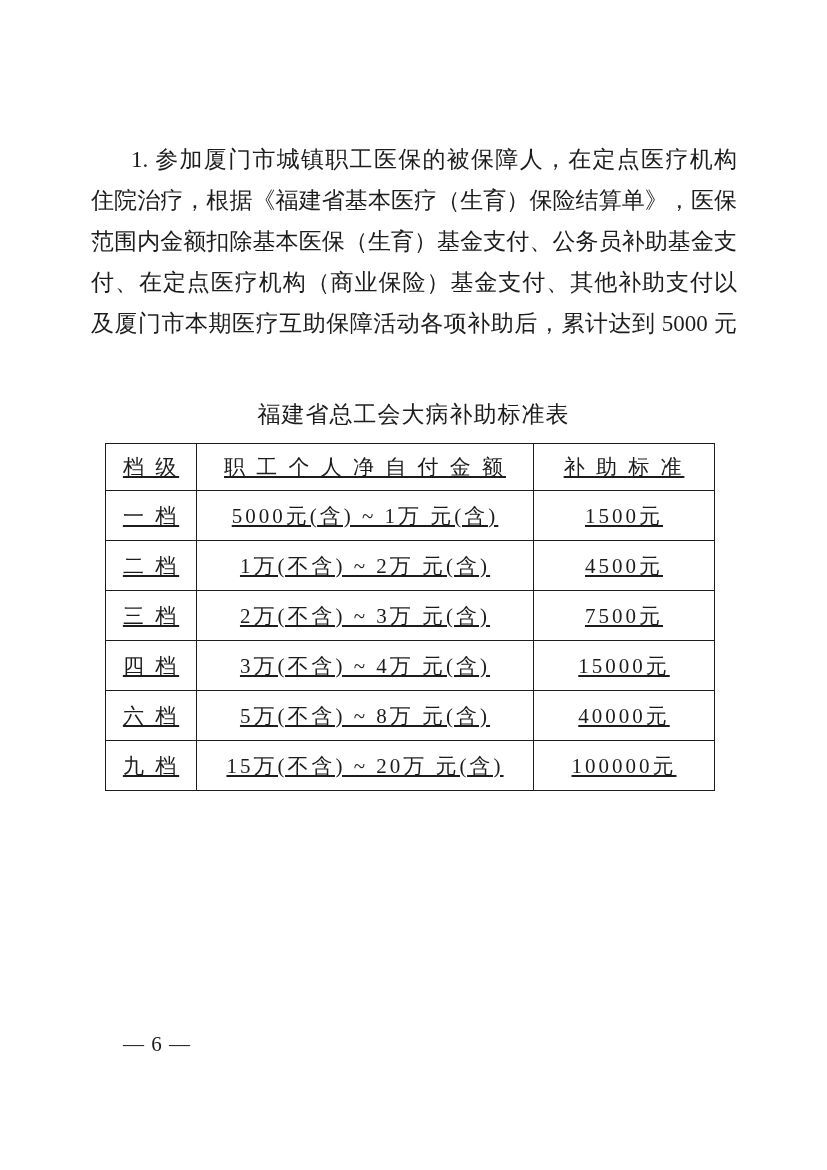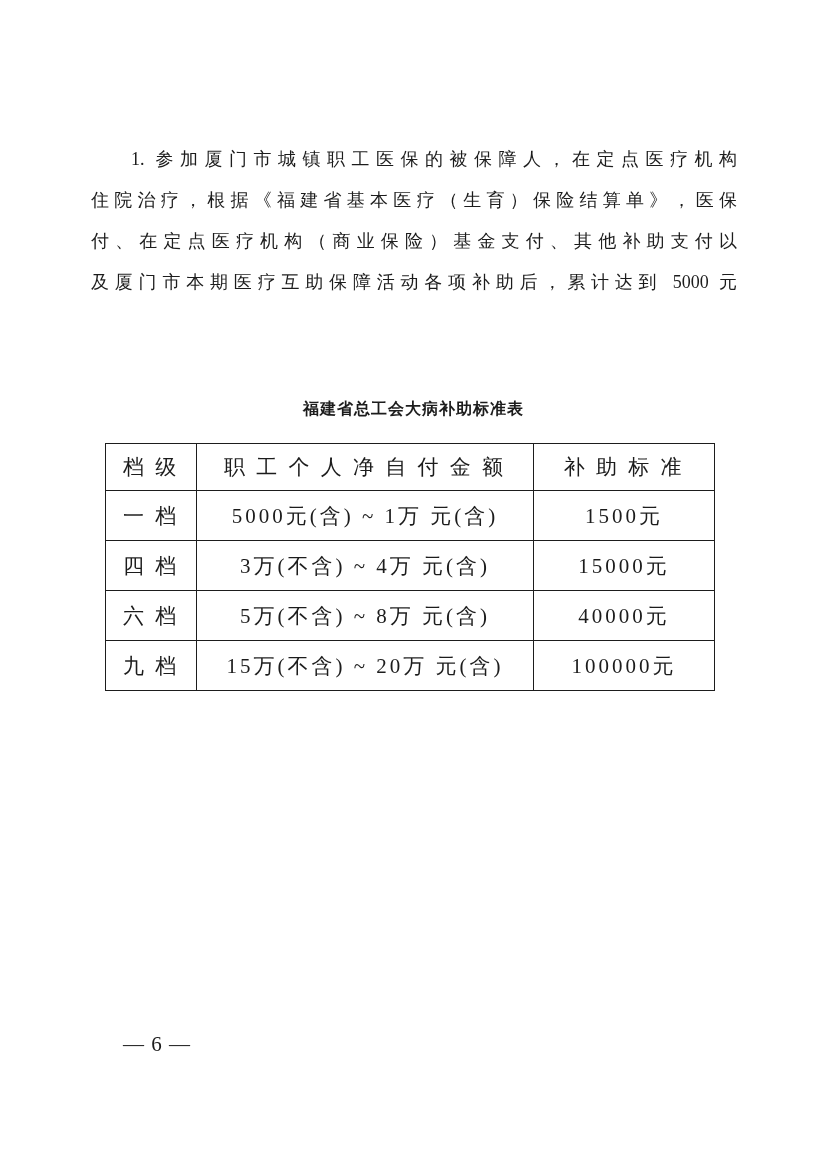--- a/index.html
+++ b/index.html
@@ -18,21 +18,21 @@
   .page {
     position: absolute;
     inset: 0;
   }
   
   .para {
     position: absolute;
     left: 91px;
     top: 139px;
     width: 646px;
-    font-size: 18px;
+    font-size: 23px;
     line-height: 41px;
   }
   .para .pline {
     text-align: justify;
     text-align-last: justify;
     white-space: nowrap;
   }
   .para .pline.first {
     text-indent: 40px;
   }
@@ -40,33 +40,34 @@
     text-align-last: left;
     white-space: normal;
   }
   
   .tbl-title {
     position: absolute;
     left: 0;
     top: 399px;
     width: 827px;
     text-align: center;
-    font-size: 16px;
-    font-weight: 700;
+    font-size: 23px;
+    font-weight: 400;
     letter-spacing: 1px;
   }
   
   table.subsidy {
     position: absolute;
     left: 105px;
     top: 443px;
     width: 609px;
     border-collapse: collapse;
     table-layout: fixed;
     font-size: 21px;
+    text-decoration: underline;
   }
   table.subsidy th,
   table.subsidy td {
     border: 1.5px solid #1d1d1d;
     text-align: center;
     vertical-align: middle;
     padding: 0 4px;
     letter-spacing: 3px;
     font-weight: normal;
     overflow: hidden;
@@ -83,20 +84,21 @@
   }
 </style>
 </head>
 <body>
 
 <div class="page">
 
   <div class="para">
     <div class="pline first">1. 参加厦门市城镇职工医保的被保障人，在定点医疗机构</div>
     <div class="pline">住院治疗，根据《福建省基本医疗（生育）保险结算单》，医保</div>
+    <div class="pline">范围内金额扣除基本医保（生育）基金支付、公务员补助基金支</div>
     <div class="pline">付、在定点医疗机构（商业保险）基金支付、其他补助支付以</div>
     <div class="pline">及厦门市本期医疗互助保障活动各项补助后，累计达到 5000 元</div>
   </div>
 
   <div class="tbl-title">福建省总工会大病补助标准表</div>
 
   <table class="subsidy">
     <colgroup>
       <col style="width:91px">
       <col style="width:337px">
@@ -107,20 +109,30 @@
         <th>档 级</th>
         <th>职 工 个 人 净 自 付 金 额</th>
         <th>补 助 标 准</th>
       </tr>
       <tr class="data-row">
         <td>一 档</td>
         <td>5000元(含) ~ 1万 元(含)</td>
         <td>1500元</td>
       </tr>
       <tr class="data-row">
+        <td>二 档</td>
+        <td>1万(不含) ~ 2万 元(含)</td>
+        <td>4500元</td>
+      </tr>
+      <tr class="data-row">
+        <td>三 档</td>
+        <td>2万(不含) ~ 3万 元(含)</td>
+        <td>7500元</td>
+      </tr>
+      <tr class="data-row">
         <td>四 档</td>
         <td>3万(不含) ~ 4万 元(含)</td>
         <td>15000元</td>
       </tr>
       <tr class="data-row">
         <td>六 档</td>
         <td>5万(不含) ~ 8万 元(含)</td>
         <td>40000元</td>
       </tr>
       <tr class="data-row">

